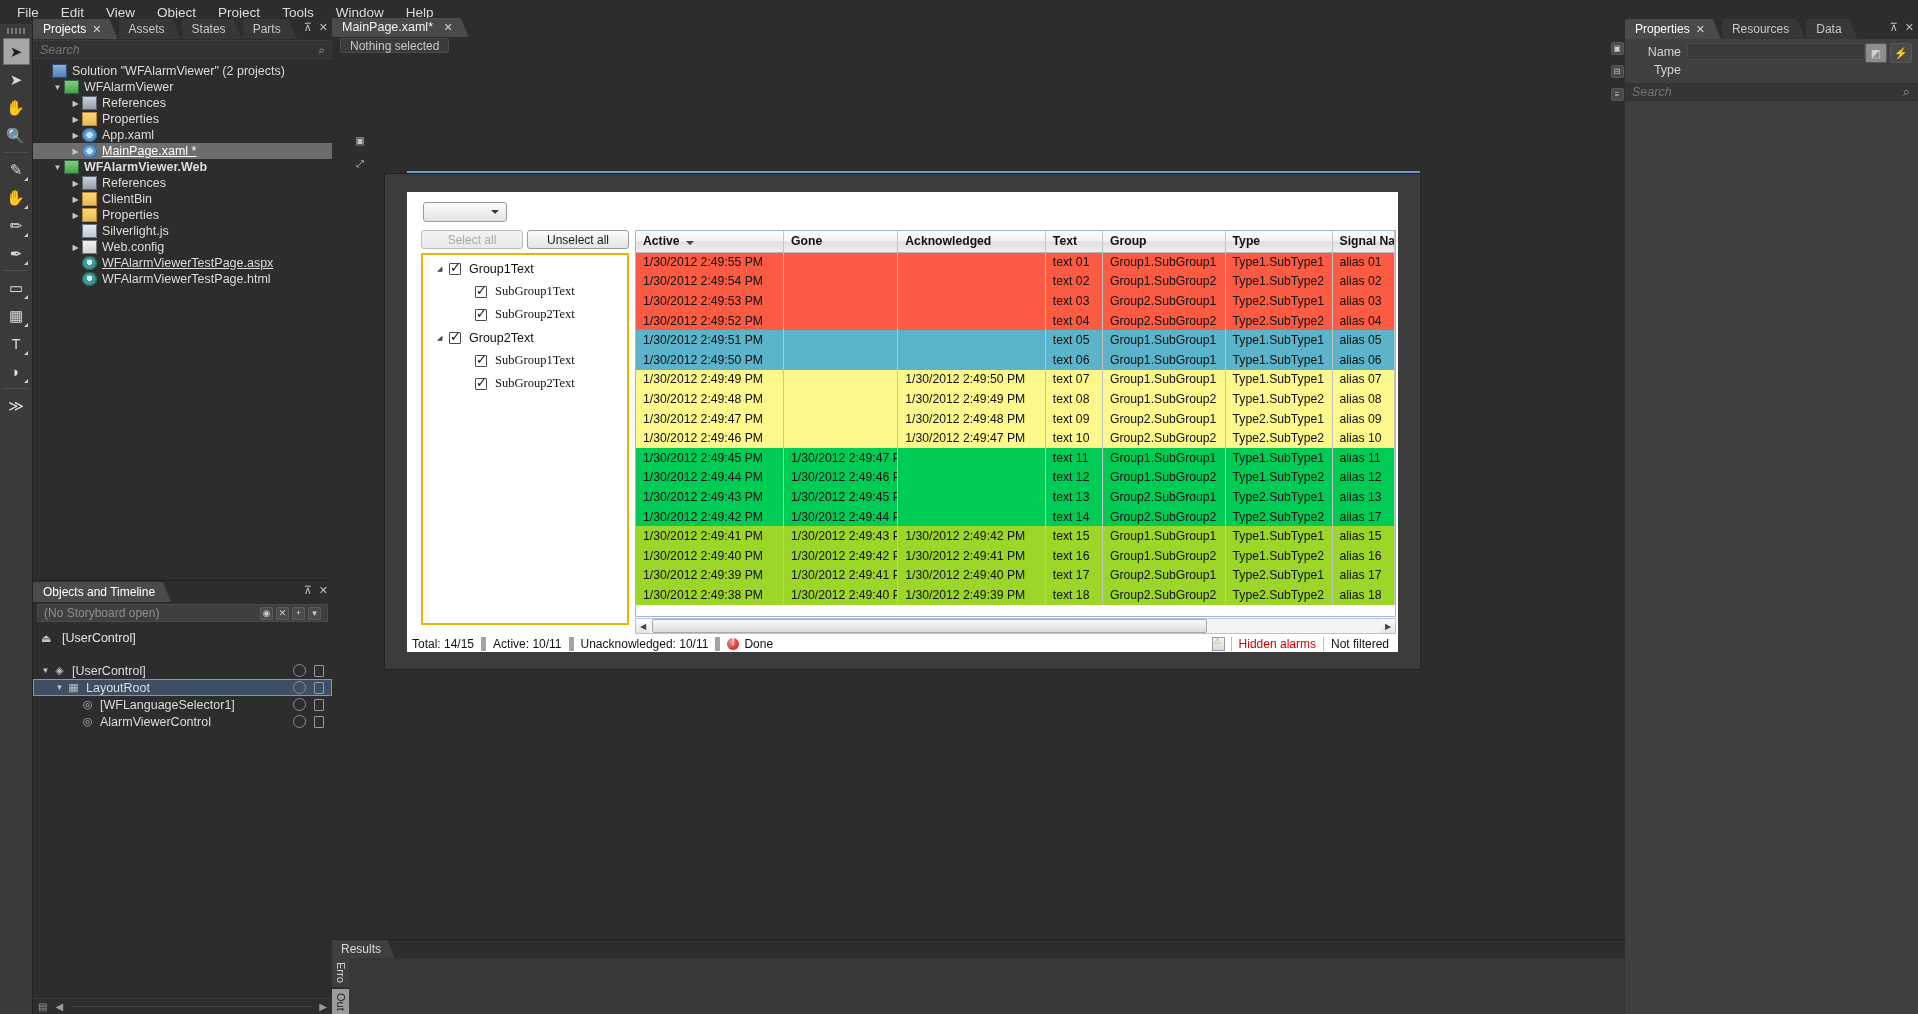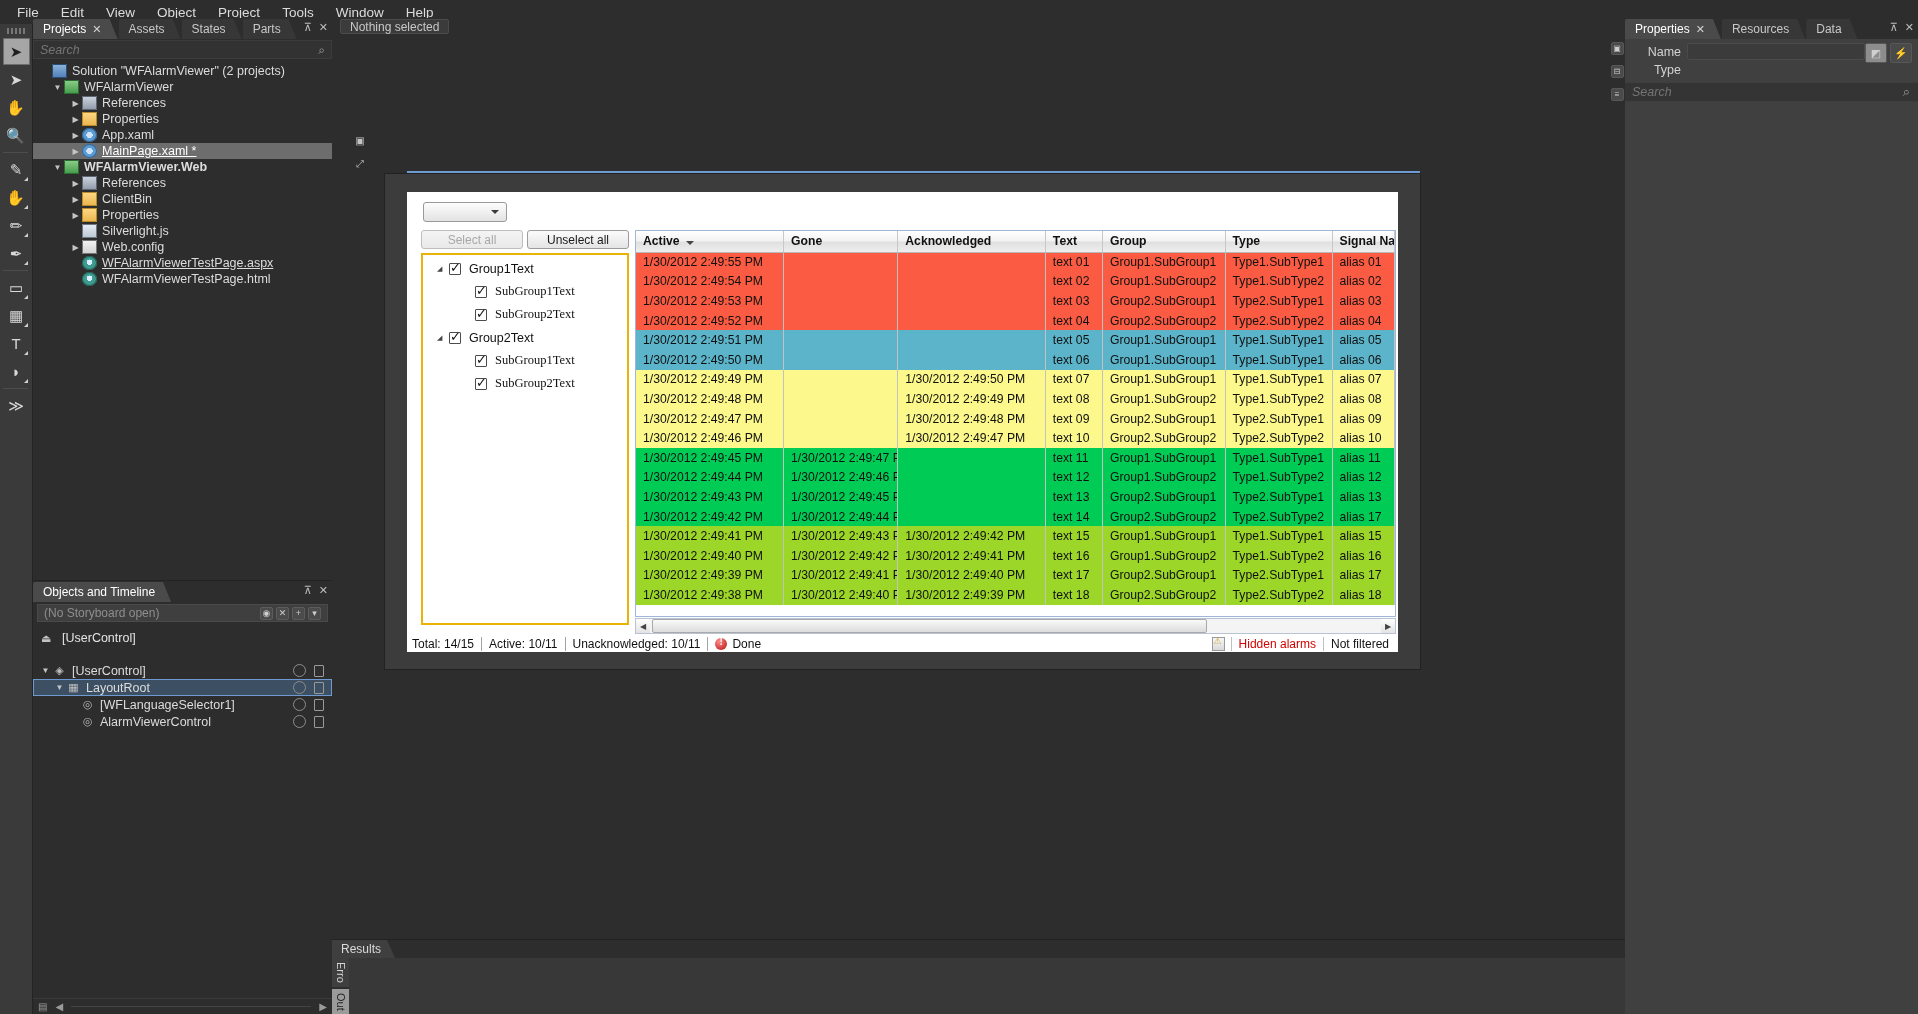--- a/index.html
+++ b/index.html
@@ -167,21 +167,21 @@
   .hscroll{ position:absolute; left:228px; right:2px; bottom:18px; height:16px;
             background:#f0f0f0; border:1px solid #b8c4d4; display:flex; align-items:center; }
   .hsBtn{ width:14px; height:14px; display:flex;align-items:center;justify-content:center;
           font-size:8px; color:#444; background:linear-gradient(#fefefe,#e3e3e3); }
   .hsTrack{ flex:1; height:14px; background:#f4f4f4; position:relative; }
   .hsThumb{ position:absolute; left:2px; top:0; width:555px; height:14px;
             background:linear-gradient(#fafafa,#dcdcdc); border:1px solid #a9a9a9; border-radius:2px; }
 
   .statusbar{ position:absolute; left:2px; right:2px; bottom:0; height:17px;
               display:flex; align-items:center; font-size:12px; color:#111; gap:0px; }
-  .sbseg{ padding:0 7px; border-right:1px solid #a3a3a3; white-space:nowrap; }
+  .sbseg{ padding:0 7px; border-right:5px solid #a3a3a3; white-space:nowrap; }
   .sbseg:first-child{ padding-left:3px; }
   .sbdone{ display:flex; align-items:center; gap:5px; padding-left:7px; }
   .errdot{ width:12px;height:12px;border-radius:50%;
      background:radial-gradient(circle at 35% 30%,#ff8a8a,#b80f0f); position:relative;}
   .errdot:after{content:"!";position:absolute;left:4px;top:-2px;color:#fff;font-size:10px;font-weight:bold;}
   .sbright{ margin-left:auto; display:flex; align-items:center;padding-left:21px; }
   .hidden-alarms{ color:#d40000; padding:0 7px; border-right:1px solid #c0c0c0; border-left:1px solid #c0c0c0;}
   .warnico{ width:13px;height:14px;background:linear-gradient(#f6f6f6,#d9d9d9);
             border:1px solid #9a9a9a; position:relative; margin-right:6px;}
   .warnico:after{content:"⚠";position:absolute;left:1px;top:-2px;font-size:9px;color:#c9a227;}
@@ -422,20 +422,26 @@
   </div>
 
   <div class="botstrip">
     <span>▤</span>
     <span>◀</span>
     <span class="botline"></span>
     <span>▶</span>
   </div>
 
   <div class="center">
+    <div class="doctabbar">
+      <div class="doctab">
+        <span>MainPage.xaml*</span>
+        <span class="x">✕</span>
+      </div>
+    </div>
     <div class="breadcrumb">
       <span class="crumb">Nothing selected</span>
     </div>
 
     <div class="artboardwrap">
       <div class="rulerLbtns" style="left:22px;top:80px;">
         <span class="sideicon">▣</span>
         <span class="sideicon">⤢</span>
       </div>
       <span class="handle" style="left:108px;top:140px;">⤢</span>

